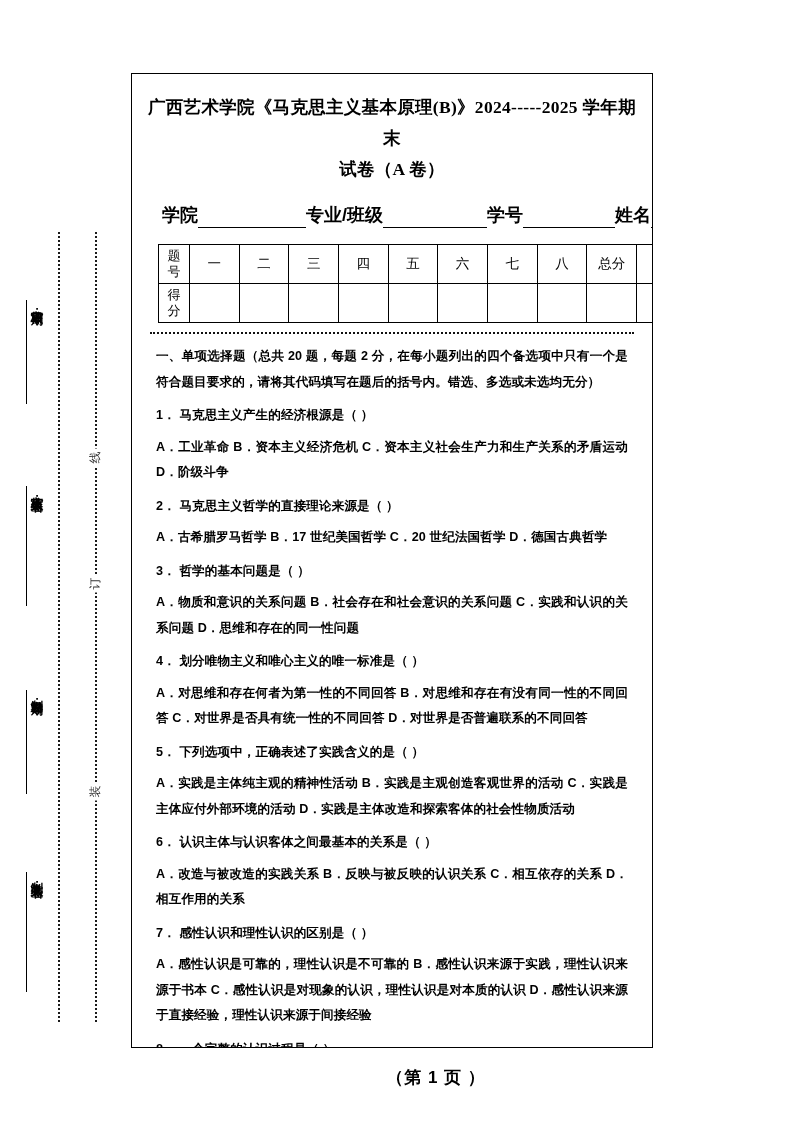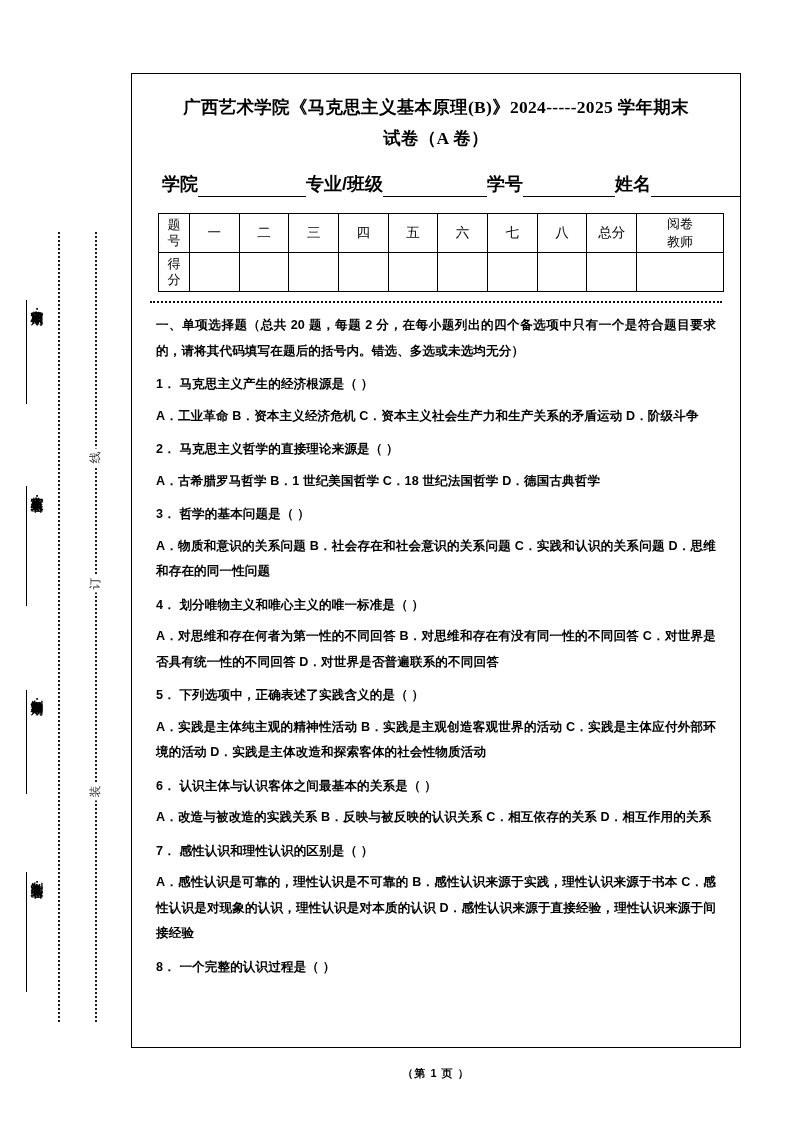--- a/index.html
+++ b/index.html
@@ -69,21 +69,21 @@
   }
   #seal-char-line  { top: 446px; }
   #seal-char-bind  { top: 572px; }
   #seal-char-wrap  { top: 780px; }
 
   
   #exam-sheet {
     position: absolute;
     left: 131px;
     top: 73px;
-    width: 610px;
+    width: 522px;
     height: 975px;
     border: 1.6px solid #000;
     box-sizing: border-box;
     overflow: hidden;
   }
   #sheet-inner {
     padding: 10px 14px 0 14px;
   }
 
   
@@ -166,21 +166,21 @@
 
   
   #page-footer {
     position: absolute;
     left: 131px;
     top: 1066px;
     width: 610px;
     text-align: center;
     font-family: "Liberation Sans", "DejaVu Sans", sans-serif;
     font-weight: bold;
-    font-size: 11px;
+    font-size: 17px;
     letter-spacing: 1px;
   }
 </style>
 </head>
 <body>
 
 <div id="left-margin">
   <div class="dotted-vline" id="dotted-vline-outer"></div>
   <div class="dotted-vline" id="dotted-vline-inner"></div>
 
@@ -263,21 +263,21 @@
 
     <div id="dotted-separator"></div>
 
     <div id="question-body">
       <p class="section-heading">一、单项选择题（总共 20 题，每题 2 分，在每小题列出的四个备选项中只有一个是符合题目要求的，请将其代码填写在题后的括号内。错选、多选或未选均无分）</p>
 
       <p class="q-stem">1． 马克思主义产生的经济根源是（   ）</p>
       <p class="q-options">A．工业革命   B．资本主义经济危机   C．资本主义社会生产力和生产关系的矛盾运动   D．阶级斗争</p>
 
       <p class="q-stem">2． 马克思主义哲学的直接理论来源是（   ）</p>
-      <p class="q-options">A．古希腊罗马哲学   B．1 世纪美国哲学   C．18 世纪法国哲学   D．德国古典哲学</p>
+      <p class="q-options">A．古希腊罗马哲学   B．17 世纪美国哲学   C．20 世纪法国哲学   D．德国古典哲学</p>
 
       <p class="q-stem">3． 哲学的基本问题是（   ）</p>
       <p class="q-options">A．物质和意识的关系问题   B．社会存在和社会意识的关系问题   C．实践和认识的关系问题   D．思维和存在的同一性问题</p>
 
       <p class="q-stem">4． 划分唯物主义和唯心主义的唯一标准是（   ）</p>
       <p class="q-options">A．对思维和存在何者为第一性的不同回答   B．对思维和存在有没有同一性的不同回答   C．对世界是否具有统一性的不同回答   D．对世界是否普遍联系的不同回答</p>
 
       <p class="q-stem">5． 下列选项中，正确表述了实践含义的是（   ）</p>
       <p class="q-options">A．实践是主体纯主观的精神性活动   B．实践是主观创造客观世界的活动   C．实践是主体应付外部环境的活动   D．实践是主体改造和探索客体的社会性物质活动</p>
 

